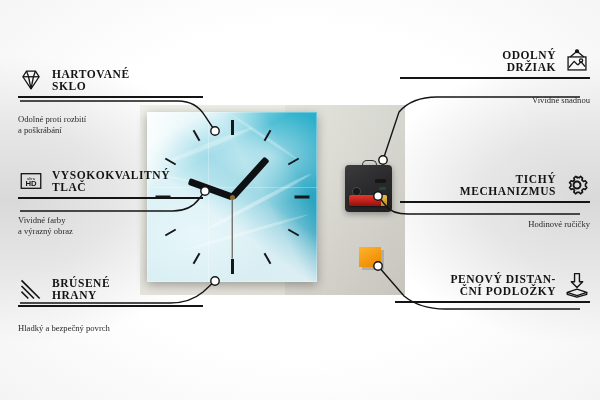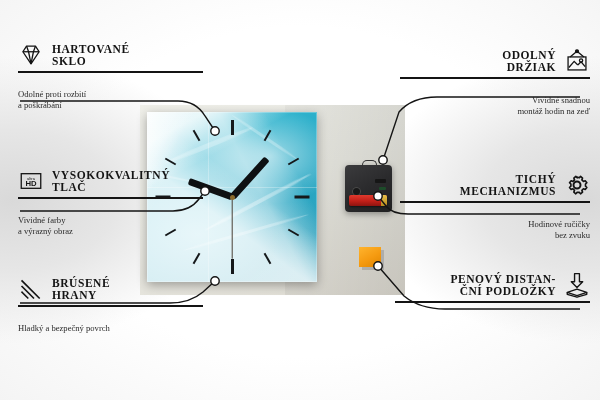--- a/index.html
+++ b/index.html
@@ -85,21 +85,21 @@
     font-family:"Liberation Serif", serif;font-size:8.6px;line-height:1.38;
     color:#2a2a2a;margin-top:16px;
   }
   .left  .head{justify-content:flex-start;}
   .left  .desc{text-align:left;}
   .right .head{justify-content:flex-end;}
   .right .titles{align-items:flex-end;}
   .right .desc{text-align:right;}
   .ico{width:26px;height:26px;flex:0 0 26px;display:block;}
 
-  #l1{left:18px;top:42px;width:185px;}
+  #l1{left:18px;top:67px;width:185px;}
   #l2{left:18px;top:168px;width:185px;}
   #l3{left:18px;top:276px;width:185px;}
   #r1{right:10px;top:48px;width:190px;}
   #r2{right:10px;top:172px;width:190px;}
   #r3{right:10px;top:272px;width:195px;}
 
   svg.lines{position:absolute;left:0;top:0;width:600px;height:400px;pointer-events:none;}
 </style>
 </head>
 <body>
@@ -246,41 +246,39 @@
           <circle cx="16" cy="4" r="1.8" fill="#141414"></circle>
           <path d="M6 24 L12.5 16.5 L17 21"></path>
           <path d="M17 21 L21 17 L26 23"></path>
           <circle cx="21" cy="15.5" r="2"></circle>
         </g>
       </svg>
     </div>
     <div class="rule"></div>
     <div class="desc">
       <div>Vividné snadnou</div>
-      <div>montáž hodin na zeď</div>
     </div>
   </div>
 
   <div class="callout right" id="r2">
     <div class="head">
       <div class="titles">
         <span class="t">TICHÝ</span>
         <span class="t">MECHANIZMUS</span>
       </div>
       <svg class="ico" viewBox="0 0 32 32">
         <g fill="none" stroke="#141414" stroke-width="2.4" stroke-linejoin="round">
           <path d="M16 4.5 l3.4 1 1.9-2.0 2.9 2.4 -1.0 2.6 2.3 2.3 2.6-1.0 2.4 2.9 -2.0 1.9 0 3.2 2.0 1.9 -2.4 2.9 -2.6-1.0 -2.3 2.3 1.0 2.6 -2.9 2.4 -1.9-2.0 -3.2 0 -1.9 2.0 -2.9-2.4 1.0-2.6 -2.3-2.3 -2.6 1.0 -2.4-2.9 2.0-1.9 0-3.2 -2.0-1.9 2.4-2.9 2.6 1.0 2.3-2.3 -1.0-2.6 2.9-2.4 1.9 2.0 z" transform="scale(0.84) translate(3,3)"></path>
           <circle cx="16" cy="16" r="4.3"></circle>
         </g>
       </svg>
     </div>
     <div class="rule"></div>
     <div class="desc">
       <div>Hodinové ručičky</div>
-      <div>bez zvuku</div>
     </div>
   </div>
 
   <div class="callout right" id="r3">
     <div class="head">
       <div class="titles">
         <span class="t">PENOVÝ DISTAN-</span>
         <span class="t">ČNÍ PODLOŽKY</span>
       </div>
       <svg class="ico" viewBox="0 0 32 32">

